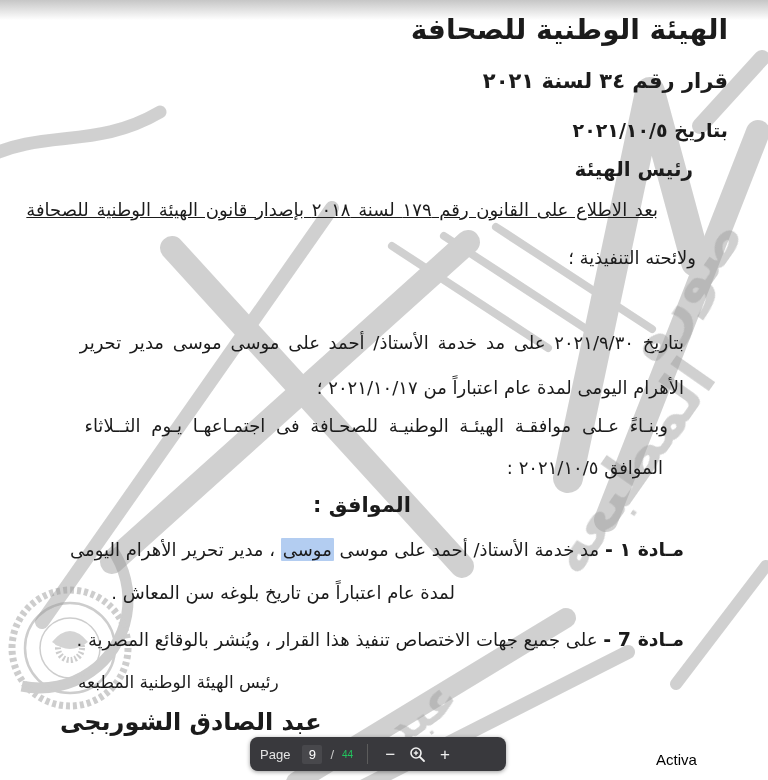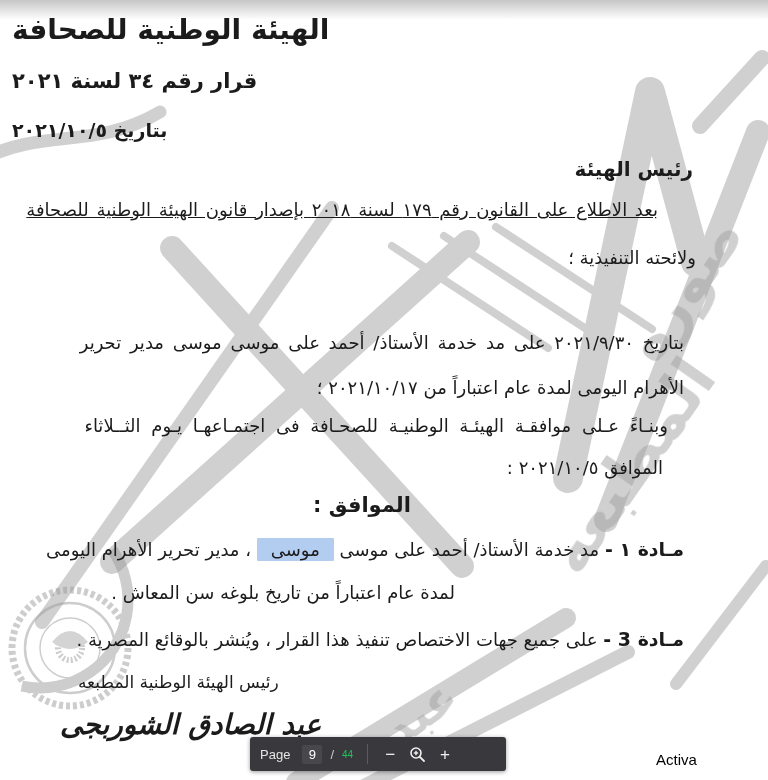--- a/index.html
+++ b/index.html
@@ -10,45 +10,45 @@
   .top-shade{
     position:absolute;left:0;top:0;width:768px;height:20px;
     background:linear-gradient(#c6c6c6,#ffffff);pointer-events:none;
   }
   .wm{position:absolute;left:0;top:0;z-index:0;}
   .page-text{position:absolute;inset:0;z-index:2;}
   .line{
     position:absolute;white-space:nowrap;direction:rtl;unicode-bidi:plaintext;
     color:#1b1b1b;font-size:18px;line-height:1.3;
   }
-  .center{left:12px;width:704px;text-align:left;}
+  .center{left:0;width:704px;text-align:right;padding-left:24px;}
   .bold{font-weight:bold;}
   .h1{top:12px;font-size:28px;}
   .h2{top:68px;font-size:21px;}
   .h3{top:118px;font-size:19px;}
   .s1{top:156px;right:75px;font-size:20px;}
   .p1 {top:198px;right:110px;word-spacing:2px;text-decoration:underline;}
   .p1b{top:246px;right:72px;}
   .p2a{top:288px;right:100px;word-spacing:2px;}
   .p2b{top:331px;right:84px;word-spacing:3px;}
   .p2c{top:376px;right:84px;text-align:right;}
   .p3a{top:414px;right:100px;word-spacing:5px;}
   .p3b{top:456px;right:105px;}
   .decided{top:492px;left:0;width:724px;text-align:center;font-size:21px;}
   .a1l1{top:537px;right:84px;}
   .a1l2{top:581px;right:313px;}
   .a2{top:627px;right:84px;}
   .sig1{top:671px;left:78px;font-size:17px;}
-  .sig2{top:707px;left:60px;font-size:28px;font-style:italic;}
-  .hl{background:#b3cdf1;padding:1px 14px;border-radius:1px;}
+  .sig2{top:707px;left:60px;font-size:24px;}
+  .hl{background:#b3cdf1;padding:1px 2px;border-radius:1px;}
   .art-label{font-weight:bold;font-size:19px;}
 
   .pdf-toolbar{
     position:absolute;left:250px;top:737px;width:256px;height:34px;z-index:3;
-    background:#39393d;border-radius:3px;box-shadow:0 1px 4px rgba(0,0,0,.4);
+    background:#39393d;border-radius:8px;box-shadow:0 1px 4px rgba(0,0,0,.4);
     display:flex;align-items:center;padding:0 10px;box-sizing:border-box;
     font-family:"Liberation Sans","DejaVu Sans",sans-serif;color:#f1f1f1;
     gap:0;
   }
   .pdf-toolbar .tlabel{font-size:13px;color:#e4e4e4;margin-right:12px;}
   .pdf-toolbar input{
     width:20px;background:rgba(255,255,255,.08);border:none;border-radius:2px;
     color:#ffffff;font-size:13px;text-align:center;padding:2px 0;outline:none;
     font-family:inherit;
   }
@@ -125,21 +125,21 @@
   <div class="line a1l1">
     <span class="art-label">مـادة ١ -</span>
     <span>مد خدمة الأستاذ/ أحمد على موسى</span>
     <span class="hl">موسى</span>
     <span>، مدير تحرير الأهرام اليومى</span>
   </div>
 
   <div class="line a1l2">لمدة عام اعتباراً من تاريخ بلوغه سن المعاش .</div>
 
   <div class="line a2">
-    <span class="art-label">مـادة 3 -</span>
+    <span class="art-label">مـادة 7 -</span>
     <span>على جميع جهات الاختصاص تنفيذ هذا القرار ، ويُنشر بالوقائع المصرية .</span>
   </div>
 
   <div class="line sig1">رئيس الهيئة الوطنية المطبعه</div>
 
   <div class="line bold sig2">عبد الصادق الشوربجى</div>
 </div>
 
 <div class="pdf-toolbar">
   <span class="tlabel">Page</span>

